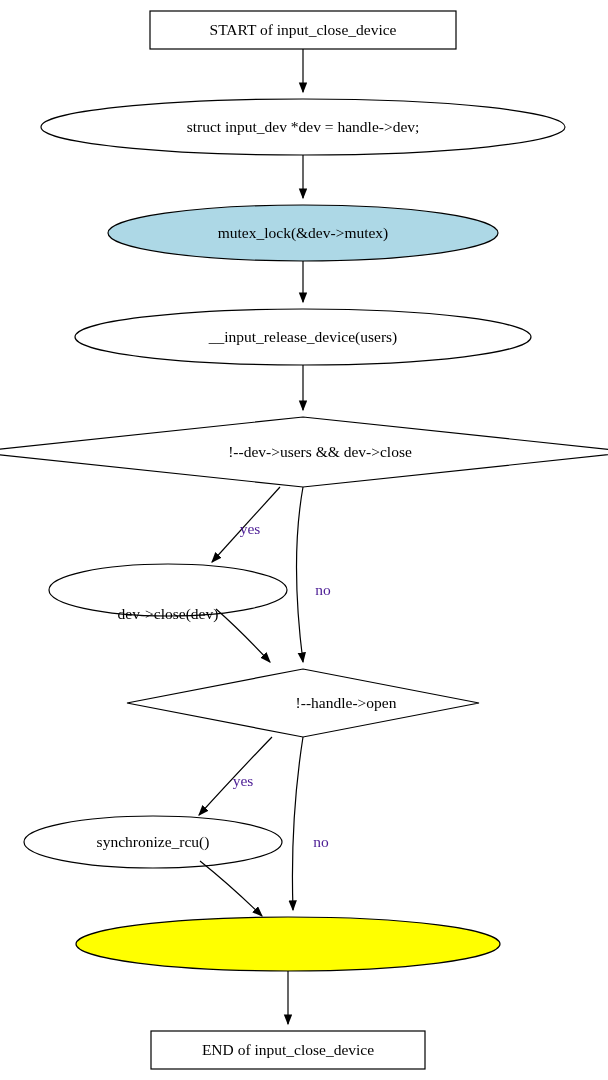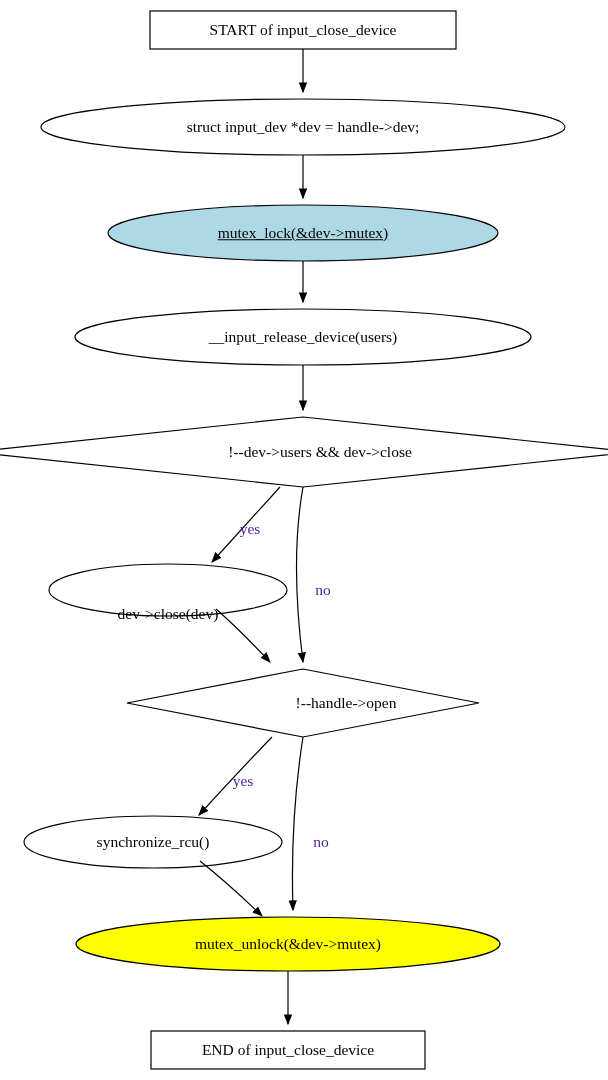--- a/index.html
+++ b/index.html
@@ -86,27 +86,26 @@
 
     <path d="M272,737 Q240,770 199,815" fill="none" stroke="#000000" stroke-width="1.2" marker-end="url(#arrow)"></path>
     <path d="M303,737 Q290,820 293,910" fill="none" stroke="#000000" stroke-width="1.2" marker-end="url(#arrow)"></path>
     <path d="M200,861 Q230,885 262,916" fill="none" stroke="#000000" stroke-width="1.2" marker-end="url(#arrow)"></path>
 
     <path d="M288,971 L288,1024" fill="none" stroke="#000000" stroke-width="1.2" marker-end="url(#arrow)"></path>
   </svg>
 
   <div class="node-label" style="left:303px; top:30px;">START of input_close_device</div>
   <div class="node-label" style="left:303px; top:127px;text-align:center;">struct input_dev *dev = handle-&gt;dev;</div>
-  <div class="node-label" style="left:303px; top:233px;text-decoration:underline;">mutex_lock(&amp;dev-&gt;mutex)</div>
+  <div class="node-label" style="left:303px; top:233px;">mutex_lock(&amp;dev-&gt;mutex)</div>
   <div class="node-label" style="left:303px; top:337px;">__input_release_device(users)</div>
   <div class="node-label" style="left:320px; top:452px;">!--dev-&gt;users &amp;&amp; dev-&gt;close</div>
   <div class="node-label" style="left:168px; top:590px;margin-top:24px;">dev-&gt;close(dev)</div>
   <div class="node-label" style="left:306px; top:703px;margin-left:40px;">!--handle-&gt;open</div>
   <div class="node-label" style="left:153px; top:842px;">synchronize_rcu()</div>
-  <div class="node-label" style="left:288px; top:944px;">mutex_unlock(&amp;dev-&gt;mutex)</div>
   <div class="node-label" style="left:288px; top:1050px;text-align:right;">END of input_close_device</div>
 
   <div class="edge-label" style="left:250px; top:529px;">yes</div>
   <div class="edge-label" style="left:323px; top:590px;">no</div>
   <div class="edge-label" style="left:243px; top:781px;">yes</div>
   <div class="edge-label" style="left:321px; top:842px;">no</div>
 
 </div>
 
 </body></html>

